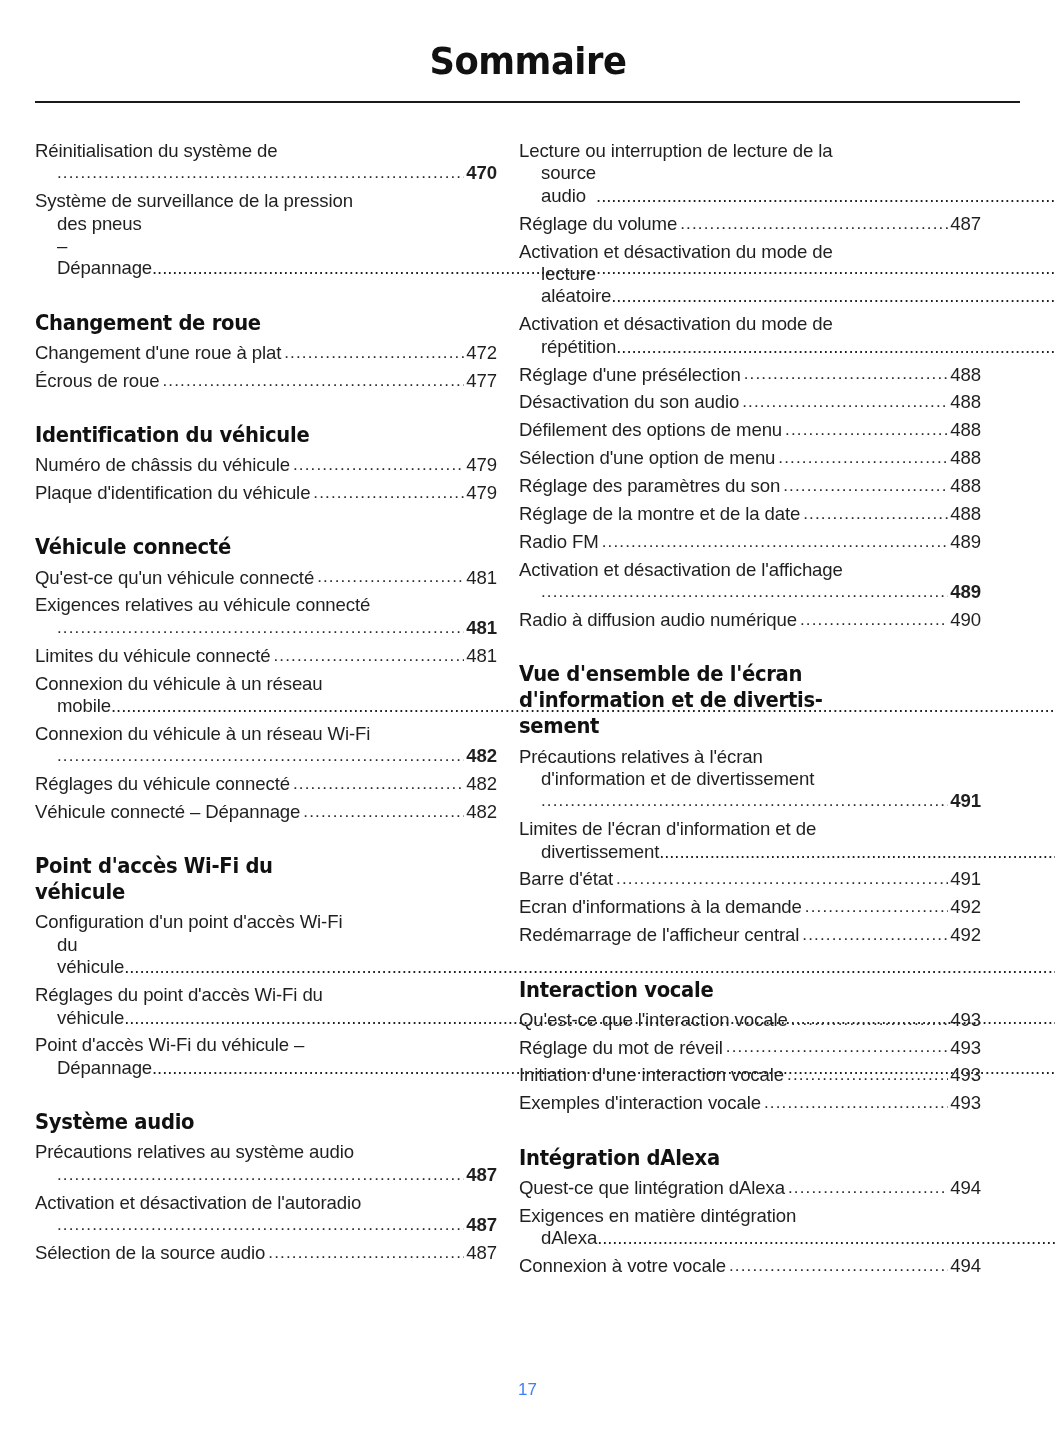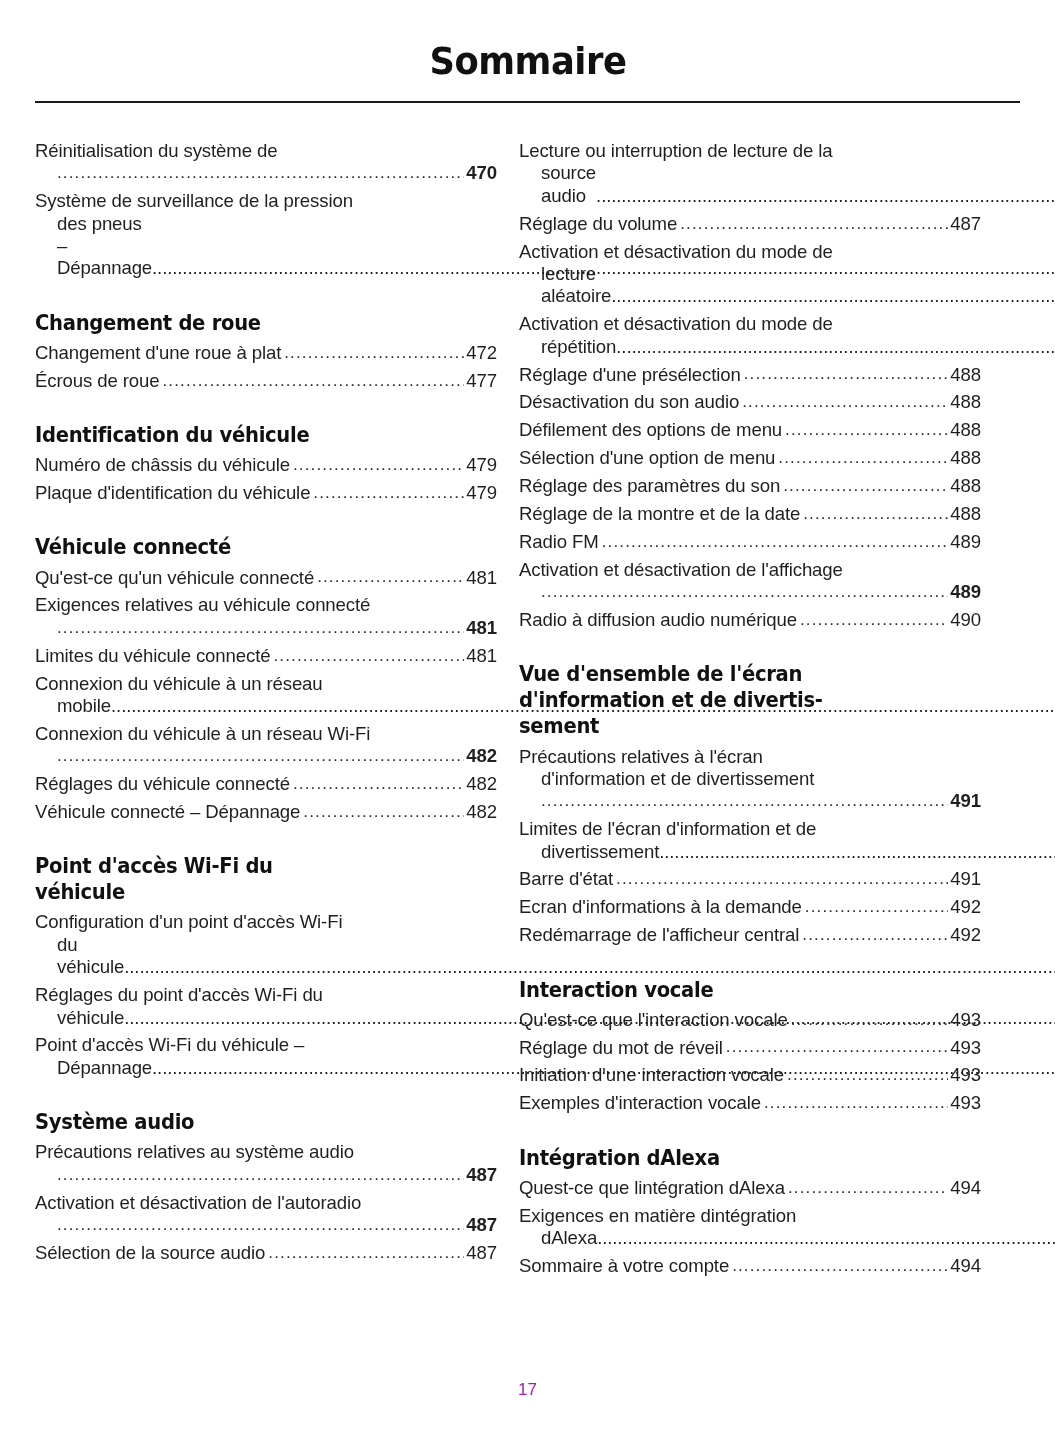--- a/index.html
+++ b/index.html
@@ -139,21 +139,21 @@
   }
 
   
   .footer {
     position: absolute;
     bottom: 48px;
     left: 0;
     width: 100%;
     text-align: center;
     font-size: 17px;
-    color: #a21caf;
+    color: #3b82f6;
   }
 </style>
 </head>
 <body>
 
 <div class="page">
 
   <div class="header">
     <div class="header-title">Sommaire</div>
   </div>
@@ -490,21 +490,21 @@
           </div>
           <div class="entry">
             <div>Exigences en matière dintégration</div>
             <div class="wrapline flexrow">
               <span class="lbl">dAlexa </span>
               <span class="leader-fill">............................................................................................................................................................................................</span>
             </div>
           </div>
           <div class="entry">
             <div class="row">
-              <span class="lbl">Sommaire à votre compte</span>
+              <span class="lbl">Connexion à votre vocale</span>
               <span class="leader-fill">............................................................................................................................................................................................</span>
               <span class="page-num">494</span>
             </div>
           </div>
         </div>
       </div>
   </div>
 
   <div class="footer">
     <span>17</span>

